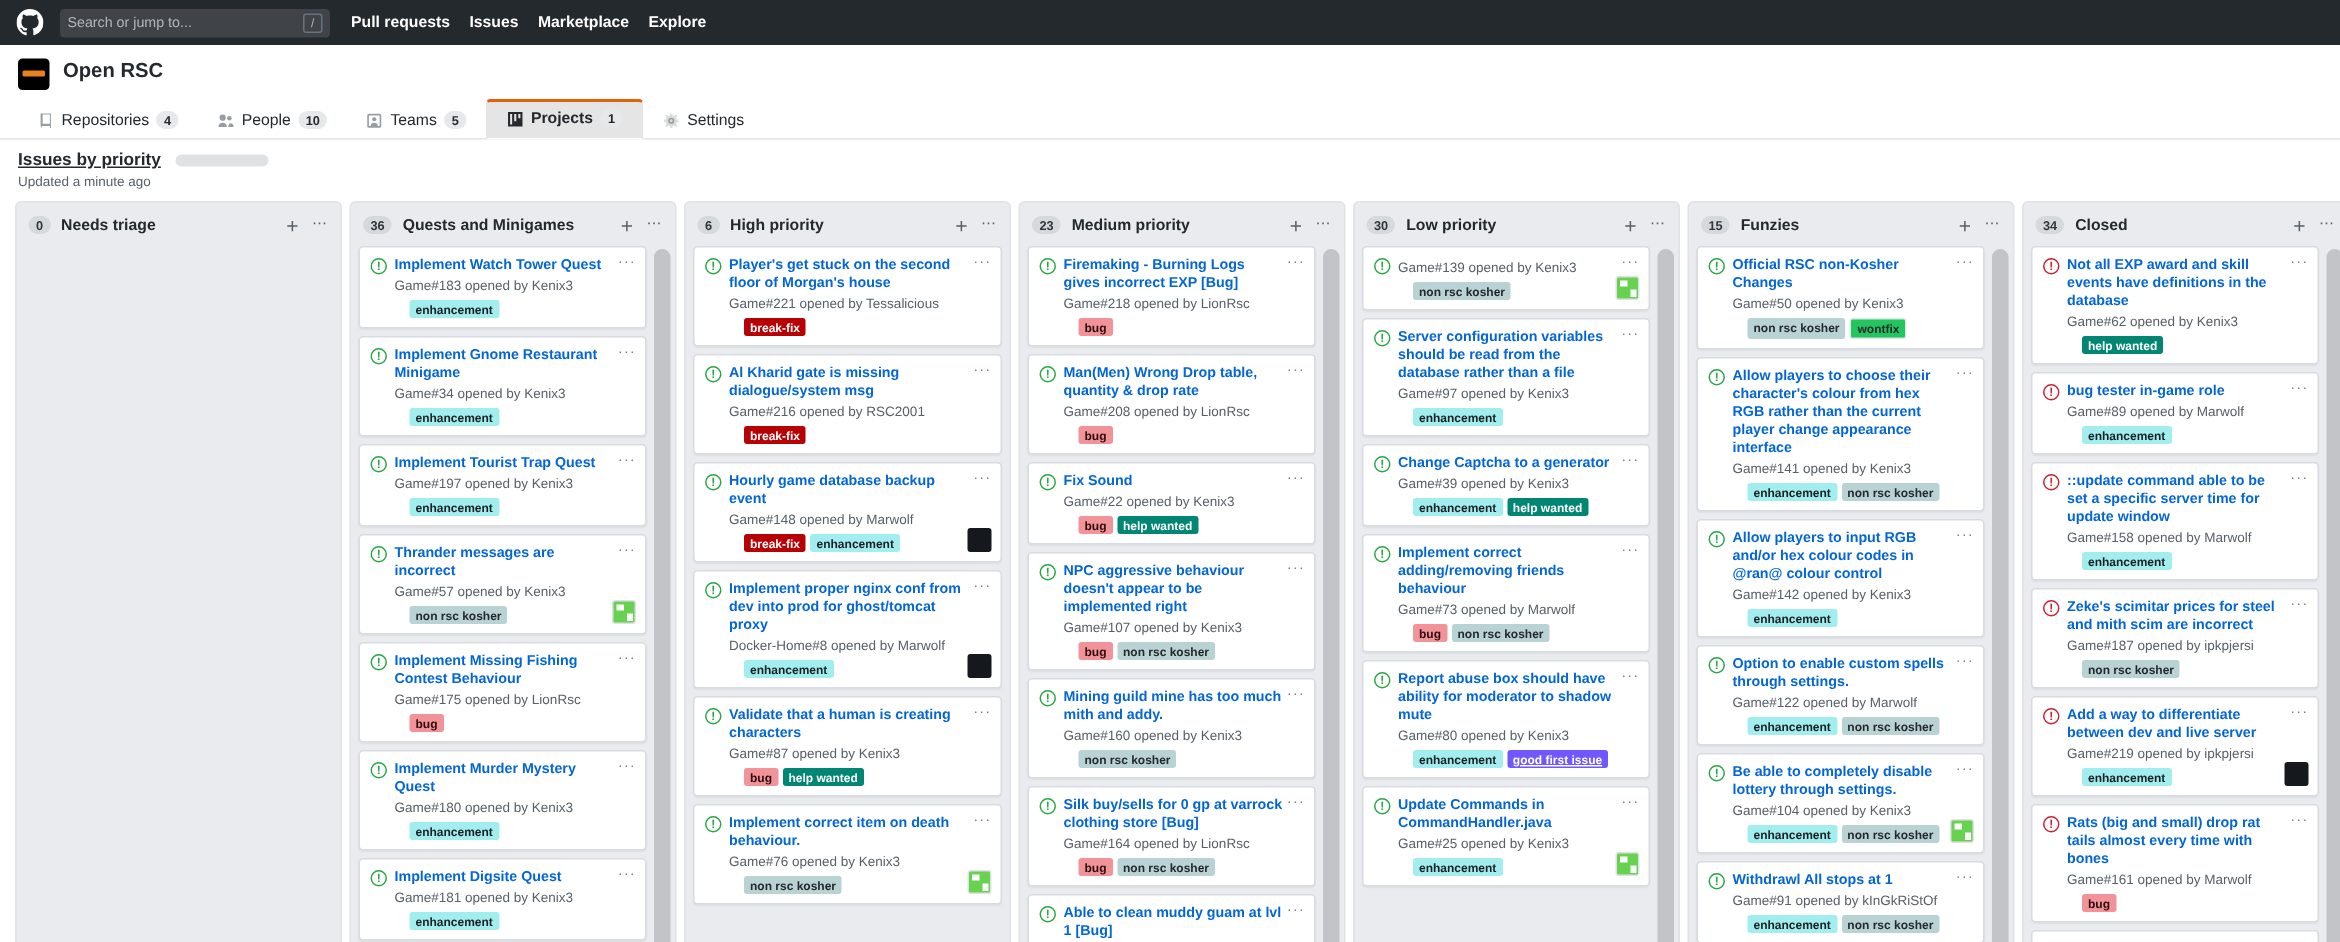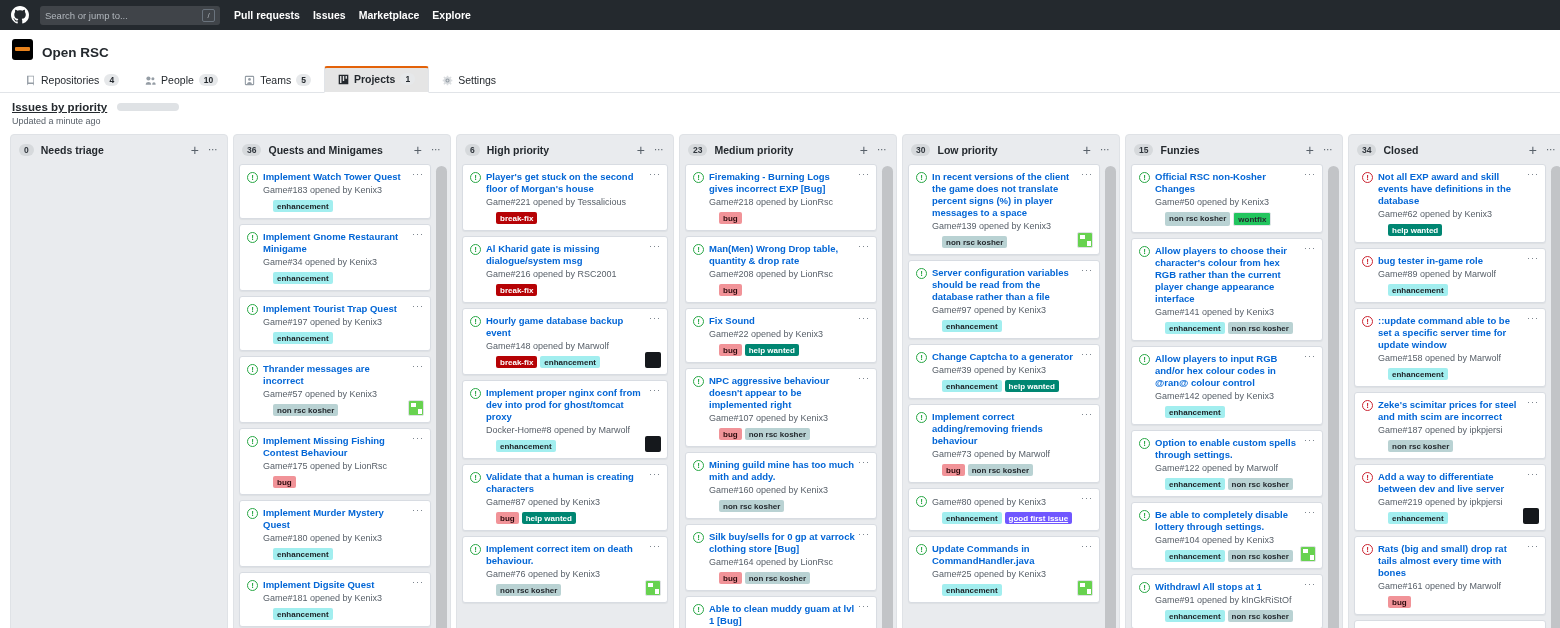--- a/index.html
+++ b/index.html
@@ -12,21 +12,21 @@
   .logo svg{width:18px;height:18px;fill:#fff;}
   .searchbox{width:180px;height:19px;background:rgba(255,255,255,.13);border-radius:3px;
     display:flex;align-items:center;justify-content:space-between;padding:0 5px;margin-right:14px;}
   .searchbox .ph{color:#b1b7bd;font-size:9.5px;}
   .slash{width:13px;height:13px;border:1px solid #6a737d;border-radius:2px;color:#b1b7bd;
     font-size:8px;line-height:11px;text-align:center;}
   .gh-nav{display:flex;gap:13px;}
   .gh-nav .navitem{color:#fff;font-weight:700;font-size:10.5px;cursor:pointer;}
 
   
-  .org-row{display:flex;align-items:flex-end;gap:9px;padding:9px 12px 5px;}
+  .org-row{display:flex;align-items:flex-start;gap:9px;padding:9px 12px 5px;}
   .org-avatar{width:21px;height:21px;background:#000;border-radius:3px;position:relative;overflow:hidden;}
   .org-avatar::after{content:"";position:absolute;left:3px;top:8px;width:15px;height:4px;background:#e8821c;border-radius:1px;}
   .org-name{font-size:13.5px;font-weight:700;}
 
   
   .tabbar{display:flex;align-items:flex-end;padding:0 12px;border-bottom:1px solid #e1e4e8;}
   .tab{display:flex;align-items:center;gap:5px;padding:6px 13px 7px;font-size:10.5px;color:#24292e;
     position:relative;top:1px;cursor:pointer;}
   .tab svg{fill:#959da5;width:11px;height:11px;}
   .tab.active{background:#e5e5e5;border:1px solid #e1e4e8;border-bottom-color:#fff;
@@ -421,21 +421,20 @@
     <div class="col-head">
       <span class="col-count">30</span>
       <span class="col-title">Low priority</span>
       <span class="col-plus">+</span>
       <span class="col-menu">⋯</span>
     </div>
     <div class="cards">
         <div class="card">
     <span class="issue-icon open">!</span>
     <div class="card-main">
-      <div class="card-title">In recent versions of the client the game does not translate percent signs (%) in player messages to a space</div>
       <div class="card-meta">Game#139 opened by Kenix3</div>
       <div class="labels">
               <span class="label" style="background: rgb(185, 210, 211); color: rgb(36, 41, 46);">non rsc kosher</span>
             </div>
     </div>
     <span class="menu-dots">···</span>
   <span class="avatar avatar-green"></span>
         </div>
         <div class="card">
     <span class="issue-icon open">!</span>
@@ -468,20 +467,21 @@
       <div class="labels">
               <span class="label" style="background: rgb(241, 147, 152); color: rgb(44, 11, 14);">bug</span>
               <span class="label" style="background: rgb(185, 210, 211); color: rgb(36, 41, 46);">non rsc kosher</span>
             </div>
     </div>
     <span class="menu-dots">···</span>
   </div>
         <div class="card">
     <span class="issue-icon open">!</span>
     <div class="card-main">
+      <div class="card-title">Report abuse box should have ability for moderator to shadow mute</div>
       <div class="card-meta">Game#80 opened by Kenix3</div>
       <div class="labels">
               <span class="label" style="background: rgb(162, 238, 239); color: rgb(27, 31, 35);">enhancement</span>
               <span class="label" style="background: rgb(112, 87, 255); color: rgb(255, 255, 255); text-decoration: underline;">good first issue</span>
             </div>
     </div>
     <span class="menu-dots">···</span>
   </div>
         <div class="card">
     <span class="issue-icon open">!</span>

